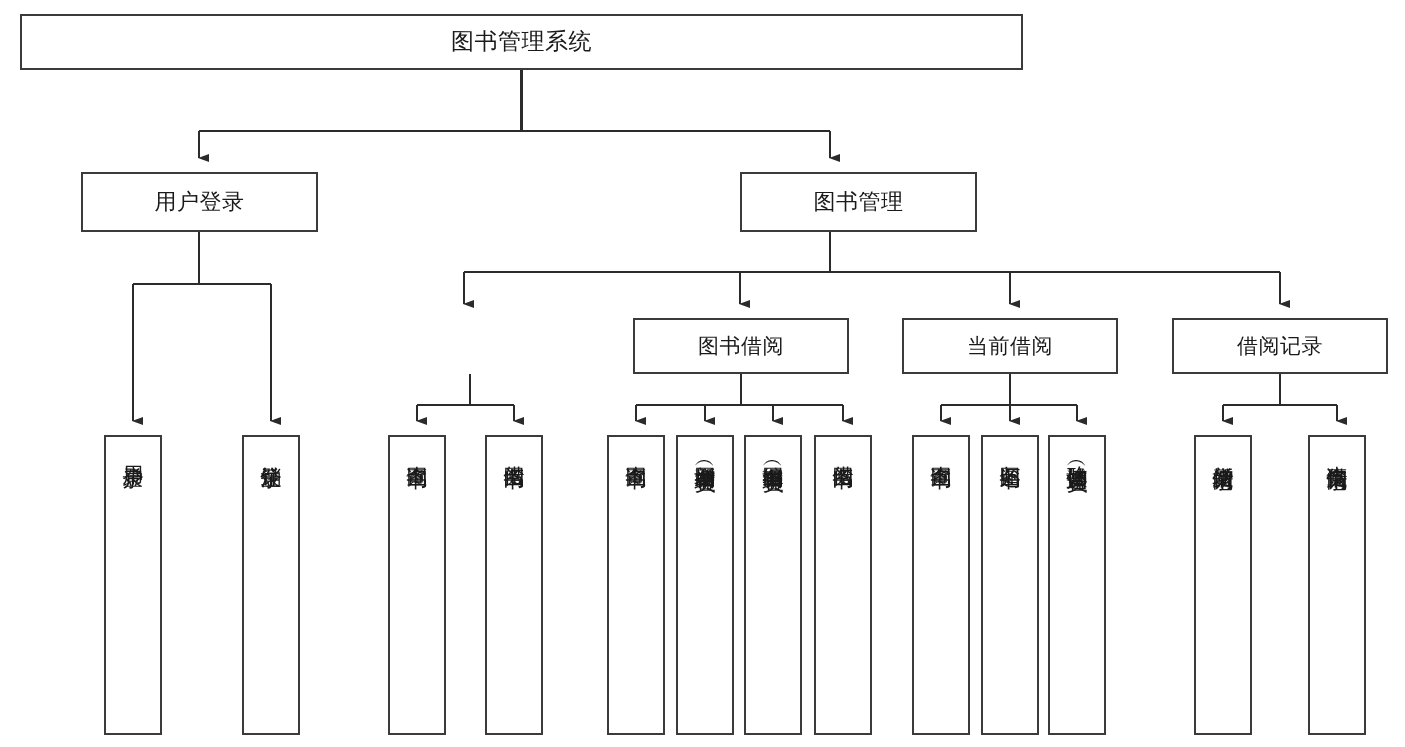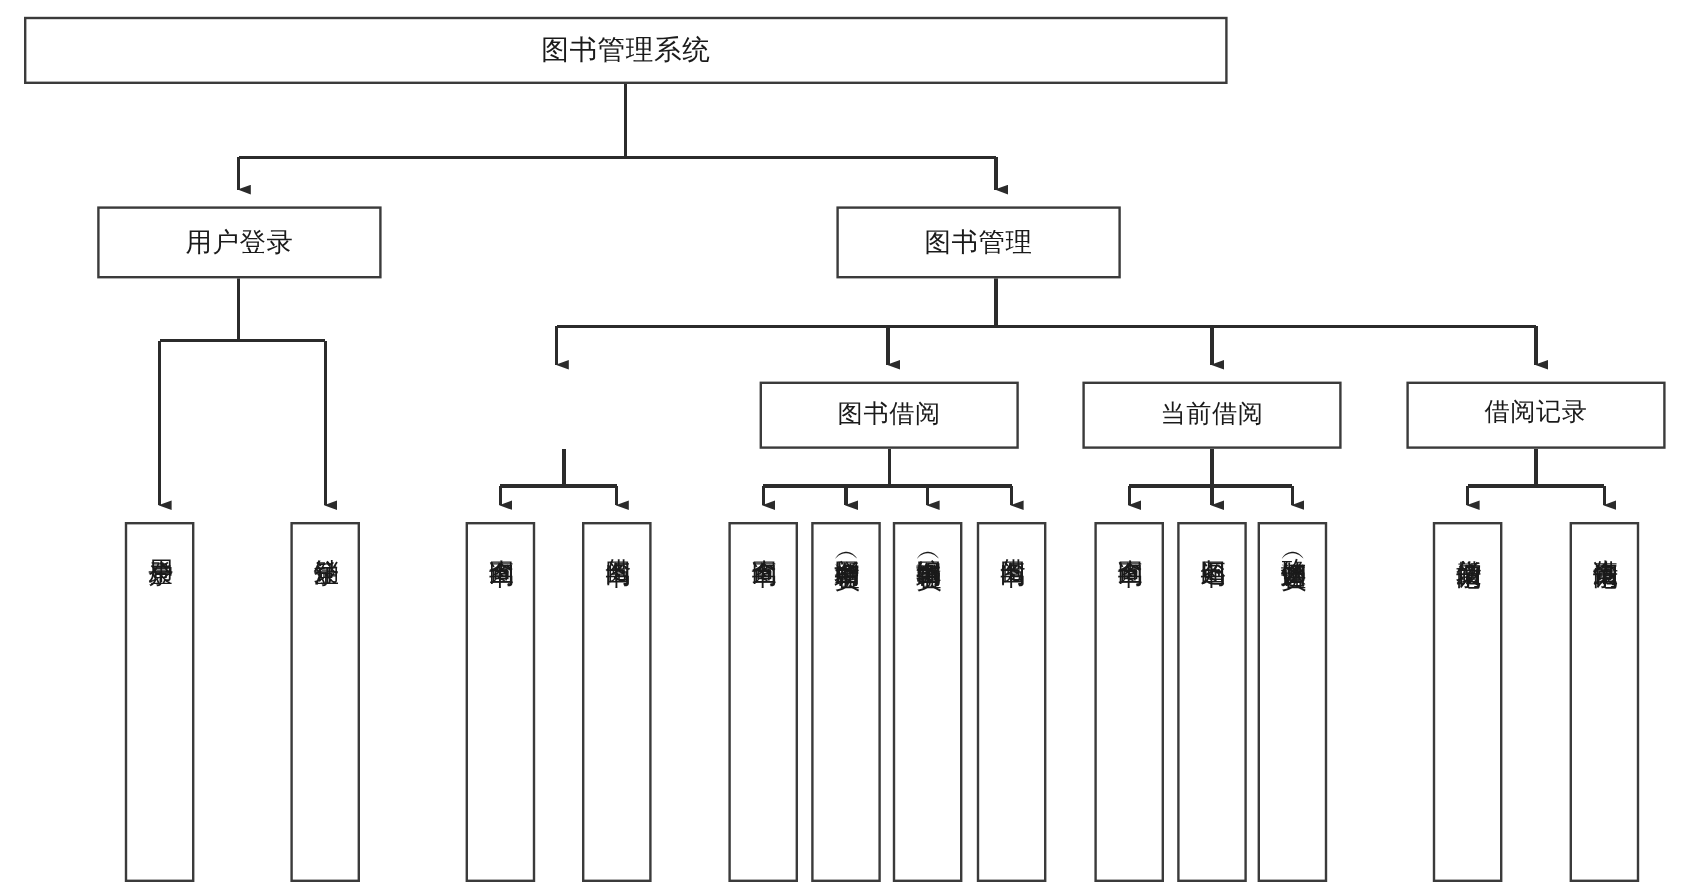--- a/index.html
+++ b/index.html
@@ -154,31 +154,31 @@
     </g>
   </svg>
 
   <div class="node level-root">
     <span class="node-label">图书管理系统</span>
   </div>
 
   <div class="node level-1" style="left:81px; width:237px;">
     <span class="node-label">用户登录</span>
   </div>
-  <div class="node level-1" style="left:697px; width:237px;">
+  <div class="node level-1" style="left:740px; width:237px;">
     <span class="node-label">图书管理</span>
   </div>
 
   <div class="node level-2" style="left:902px; width:216px;">
     <span class="node-label">当前借阅</span>
   </div>
   <div class="node level-2" style="left:633px; width:216px;">
     <span class="node-label">图书借阅</span>
   </div>
-  <div class="node level-2" style="left:1172px; width:216px;font-family:Liberation Mono, monospace;">
+  <div class="node level-2" style="left:1172px; width:216px;">
     <span class="node-label">借阅记录</span>
   </div>
 
   <div class="node leaf" style="left:104px; width:58px;">
     <span class="node-label">用户登录</span>
   </div>
   <div class="node leaf" style="left:242px; width:58px;">
     <span class="node-label">注销登录</span>
   </div>
 

